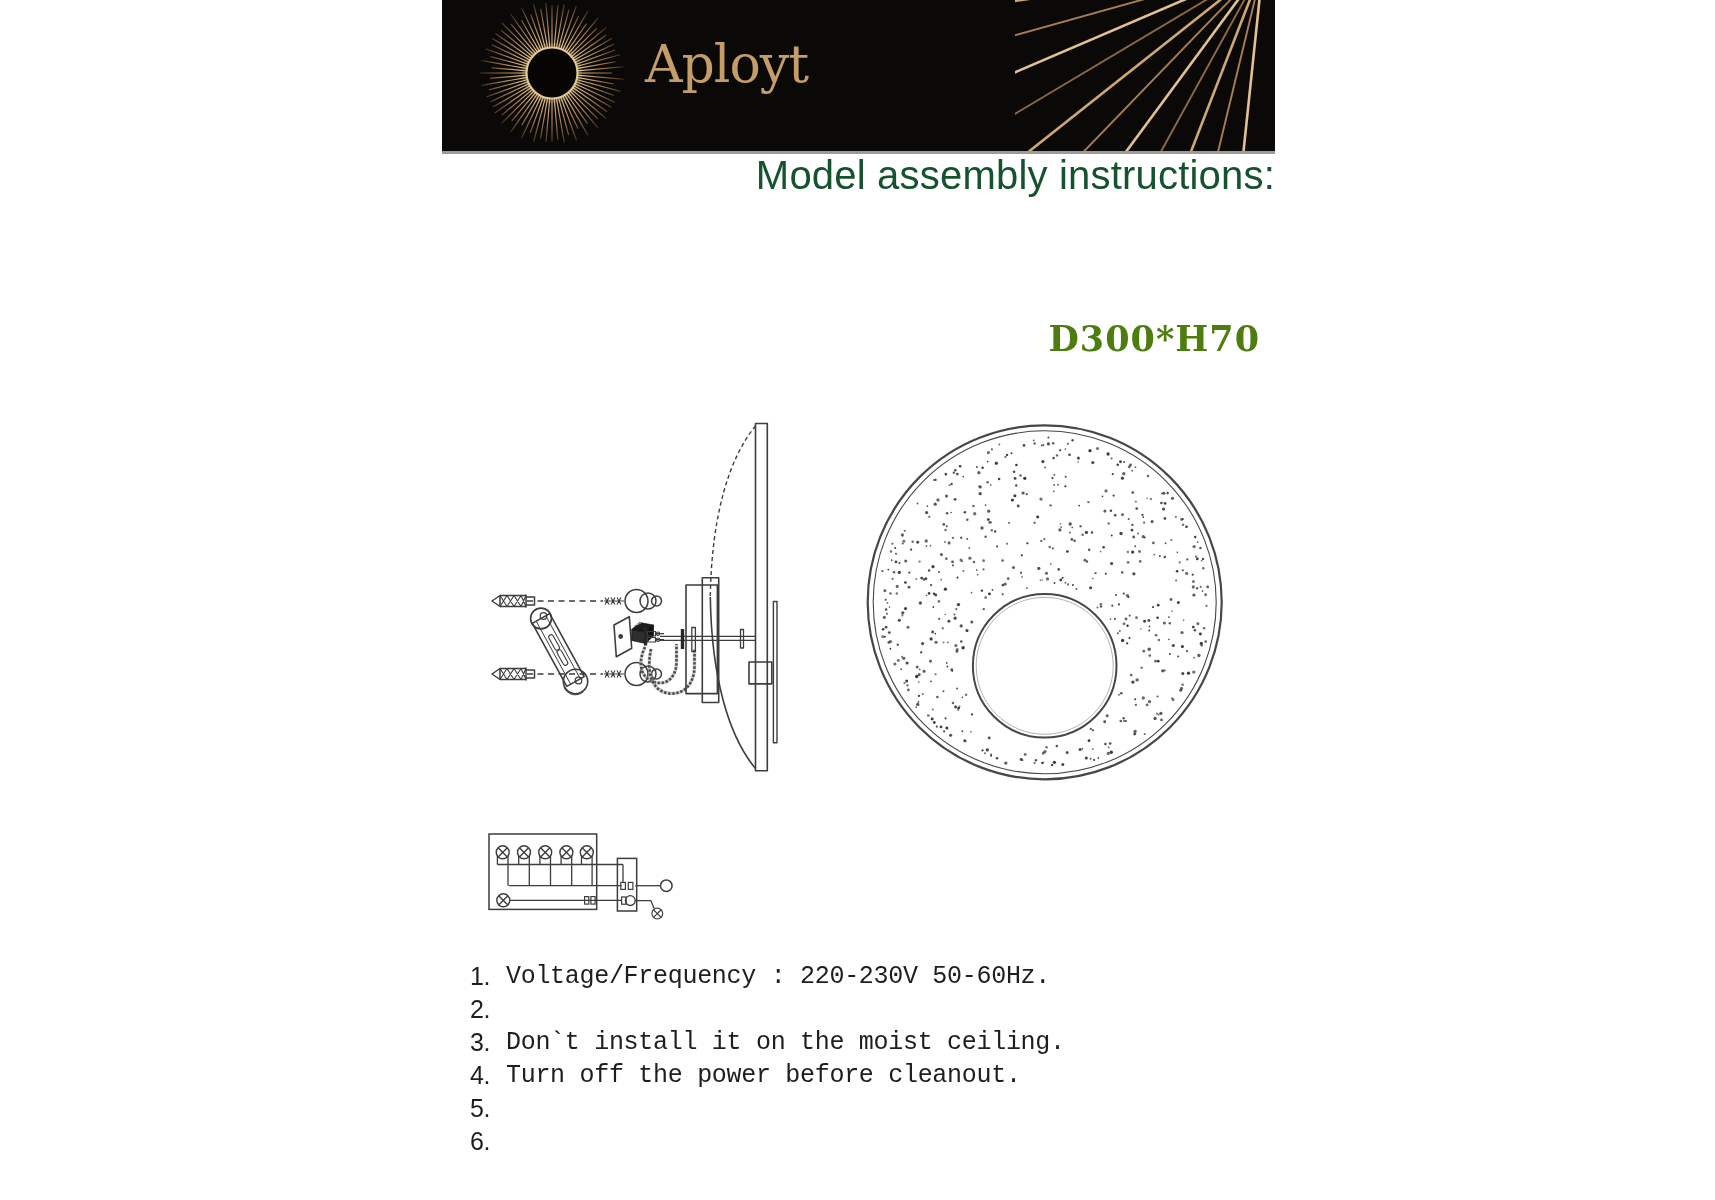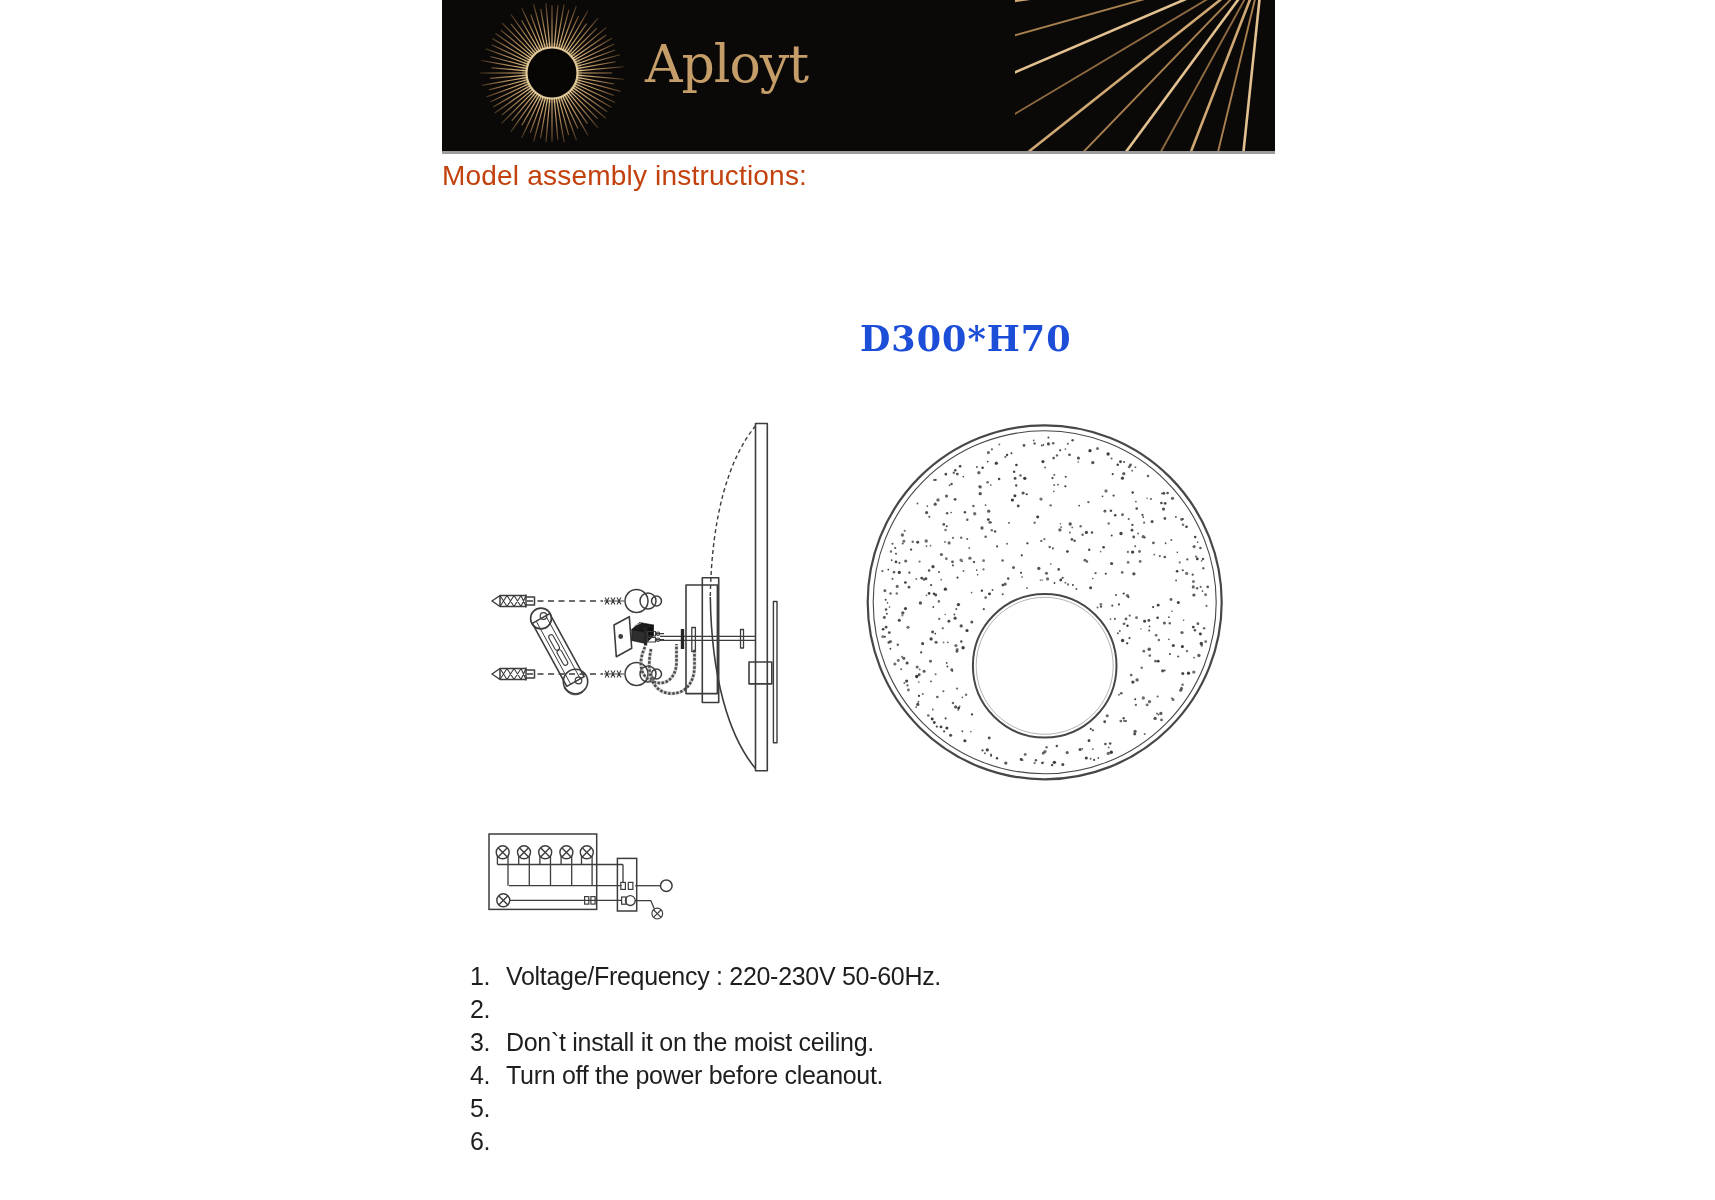--- a/index.html
+++ b/index.html
@@ -4,29 +4,29 @@
 <style>
   html,body{margin:0;padding:0;background:#ffffff;}
   .page{position:relative;width:1357px;height:1200px;background:#fff;overflow:hidden;
         font-family:"Liberation Sans",sans-serif;
         --banner-bg:#0b0908;--gold:#c49d68;--ink:#3d3d3d;--text:#1e1e1e;}
   .abs{position:absolute;}
   .banner{left:442px;top:0;width:833px;height:151px;background:var(--banner-bg);
           overflow:hidden;border-bottom:3px solid #9c9c9c;}
   .brand{left:203px;top:36px;font-family:"DejaVu Serif",serif;font-weight:400;
          font-size:52px;line-height:56px;letter-spacing:-1px;color:var(--gold);}
-  .titleblock{left:442px;top:157px;width:833px;text-align:left;color:#c2410c;
-              font-size:28px;line-height:37px;letter-spacing:0.2px;}
-  .dimlabel{left:860px;top:318px;width:400px;text-align:left;color:#1d4ed8;
+  .titleblock{left:442px;top:157px;width:833px;text-align:right;color:#14532d;
+              font-size:40px;line-height:37px;letter-spacing:0.2px;}
+  .dimlabel{left:860px;top:318px;width:400px;text-align:right;color:#4d7c0f;
             font-family:"DejaVu Serif",serif;font-weight:700;font-size:35px;letter-spacing:1px;}
   .instructions{left:470px;top:960px;width:640px;color:var(--text);
                 font-size:25px;line-height:33px;letter-spacing:-0.3px;}
   .instructions li{display:flex;margin:0;padding:0;}
   .instructions .num{width:24px;flex:none;}
-  .instructions .txt{padding-left:12px;white-space:nowrap;}
+  .instructions .txt{padding-left:12px;white-space:nowrap;font-family:Liberation Mono, monospace;}
   ol{list-style:none;margin:0;padding:0;}
   svg{display:block;}
 </style>
 </head>
 <body>
 
 <div class="page" style="--banner-bg: #0B0908; --gold: #C49D68; --ink: #3D3D3D; --text: #1E1E1E;">
 
   <div class="abs banner">
     <svg class="abs" style="left:0;top:0" width="230" height="151" viewBox="0 0 230 151">

